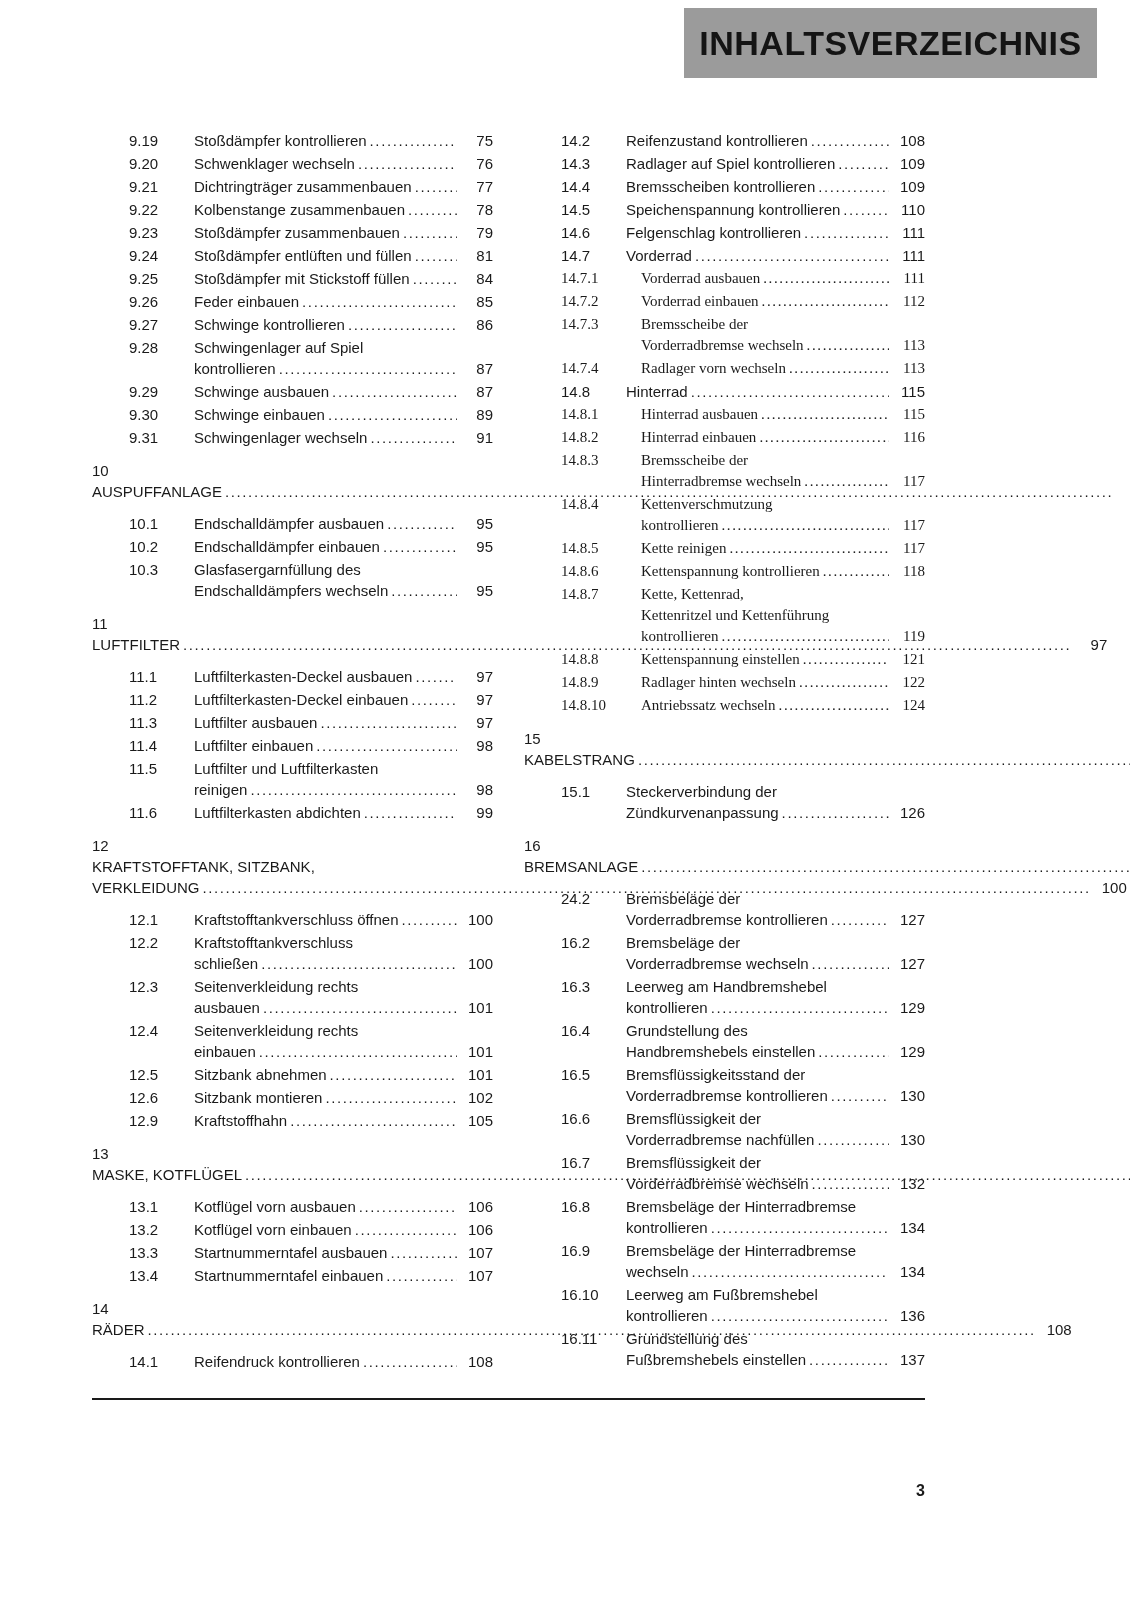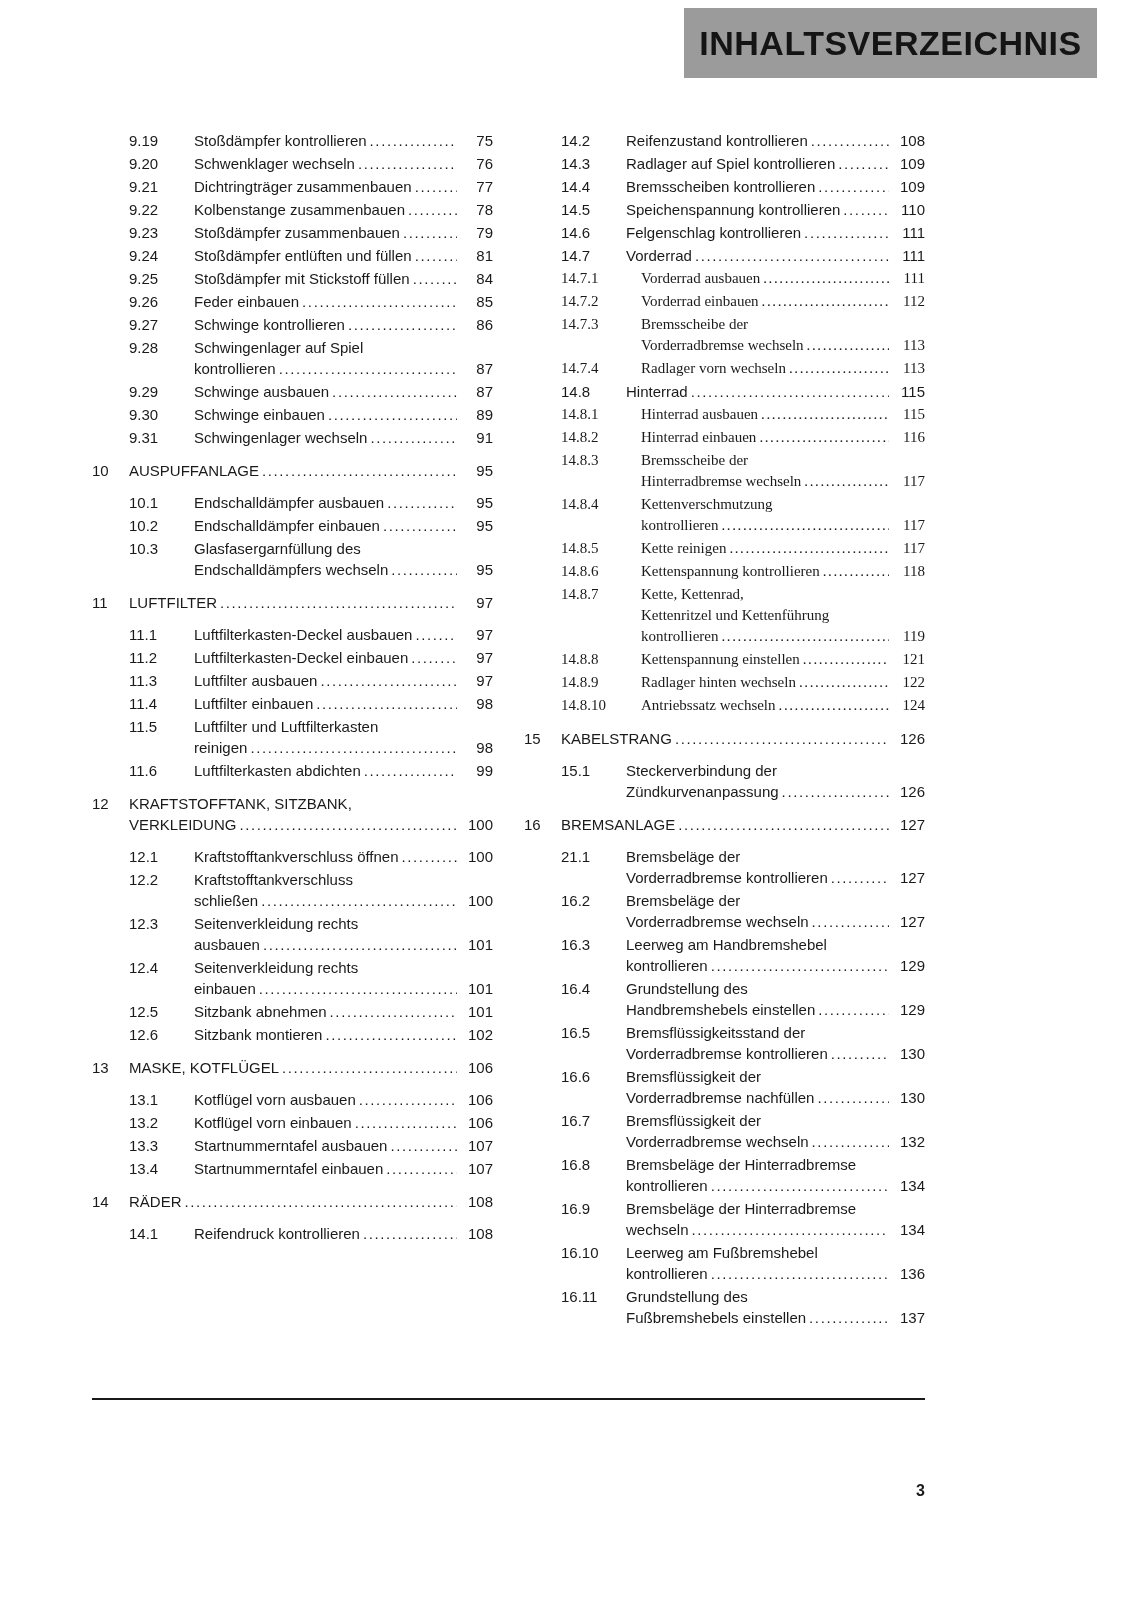--- a/index.html
+++ b/index.html
@@ -55,21 +55,21 @@
     display: flex;
     align-items: flex-start;
     font-size: 15px;
     line-height: 21px;
     margin-bottom: 2px;
   }
   .entry .num {
     flex: 0 0 auto;
     white-space: nowrap;
   }
-  .entry.level1 { margin-top: 12px; margin-bottom: 11px; }
+  .entry.level1 { margin-top: 12px; margin-bottom: 11px; flex-direction: column; }
   .entry.level1 .num { width: 37px; }
   .entry.level2 { margin-left: 37px; gap: 8px; }
   .entry.level2 .num { width: 57px; }
   .entry.level3 { margin-left: 37px; font-family: Liberation Serif, serif; }
   .entry.level3 .num { width: 80px; }
   .entry .body {
     flex: 1 1 auto;
     min-width: 0;
   }
   .entry .line {
@@ -450,20 +450,30 @@
         <div class="entry level2">
           <span class="num">12.6</span>
           <div class="body">
             <div class="line last">
               <span class="txt">Sitzbank montieren</span>
               <span class="dots"></span>
               <span class="pg">102</span>
             </div>
           </div>
         </div>
+        <div class="entry level2">
+          <span class="num">12.9</span>
+          <div class="body">
+            <div class="line last">
+              <span class="txt">Kraftstoffhahn</span>
+              <span class="dots"></span>
+              <span class="pg">105</span>
+            </div>
+          </div>
+        </div>
         <div class="entry level1">
           <span class="num">13</span>
           <div class="body">
             <div class="line last">
               <span class="txt">MASKE, KOTFLÜGEL</span>
               <span class="dots"></span>
               <span class="pg">106</span>
             </div>
           </div>
         </div>
@@ -781,21 +791,21 @@
           <span class="num">16</span>
           <div class="body">
             <div class="line last">
               <span class="txt">BREMSANLAGE</span>
               <span class="dots"></span>
               <span class="pg">127</span>
             </div>
           </div>
         </div>
         <div class="entry level2">
-          <span class="num">21.1</span>
+          <span class="num">24.2</span>
           <div class="body">
             <div class="line">
               <span class="txt">Bremsbeläge der</span>
             </div>
             <div class="line last">
               <span class="txt">Vorderradbremse kontrollieren</span>
               <span class="dots"></span>
               <span class="pg">127</span>
             </div>
           </div>

